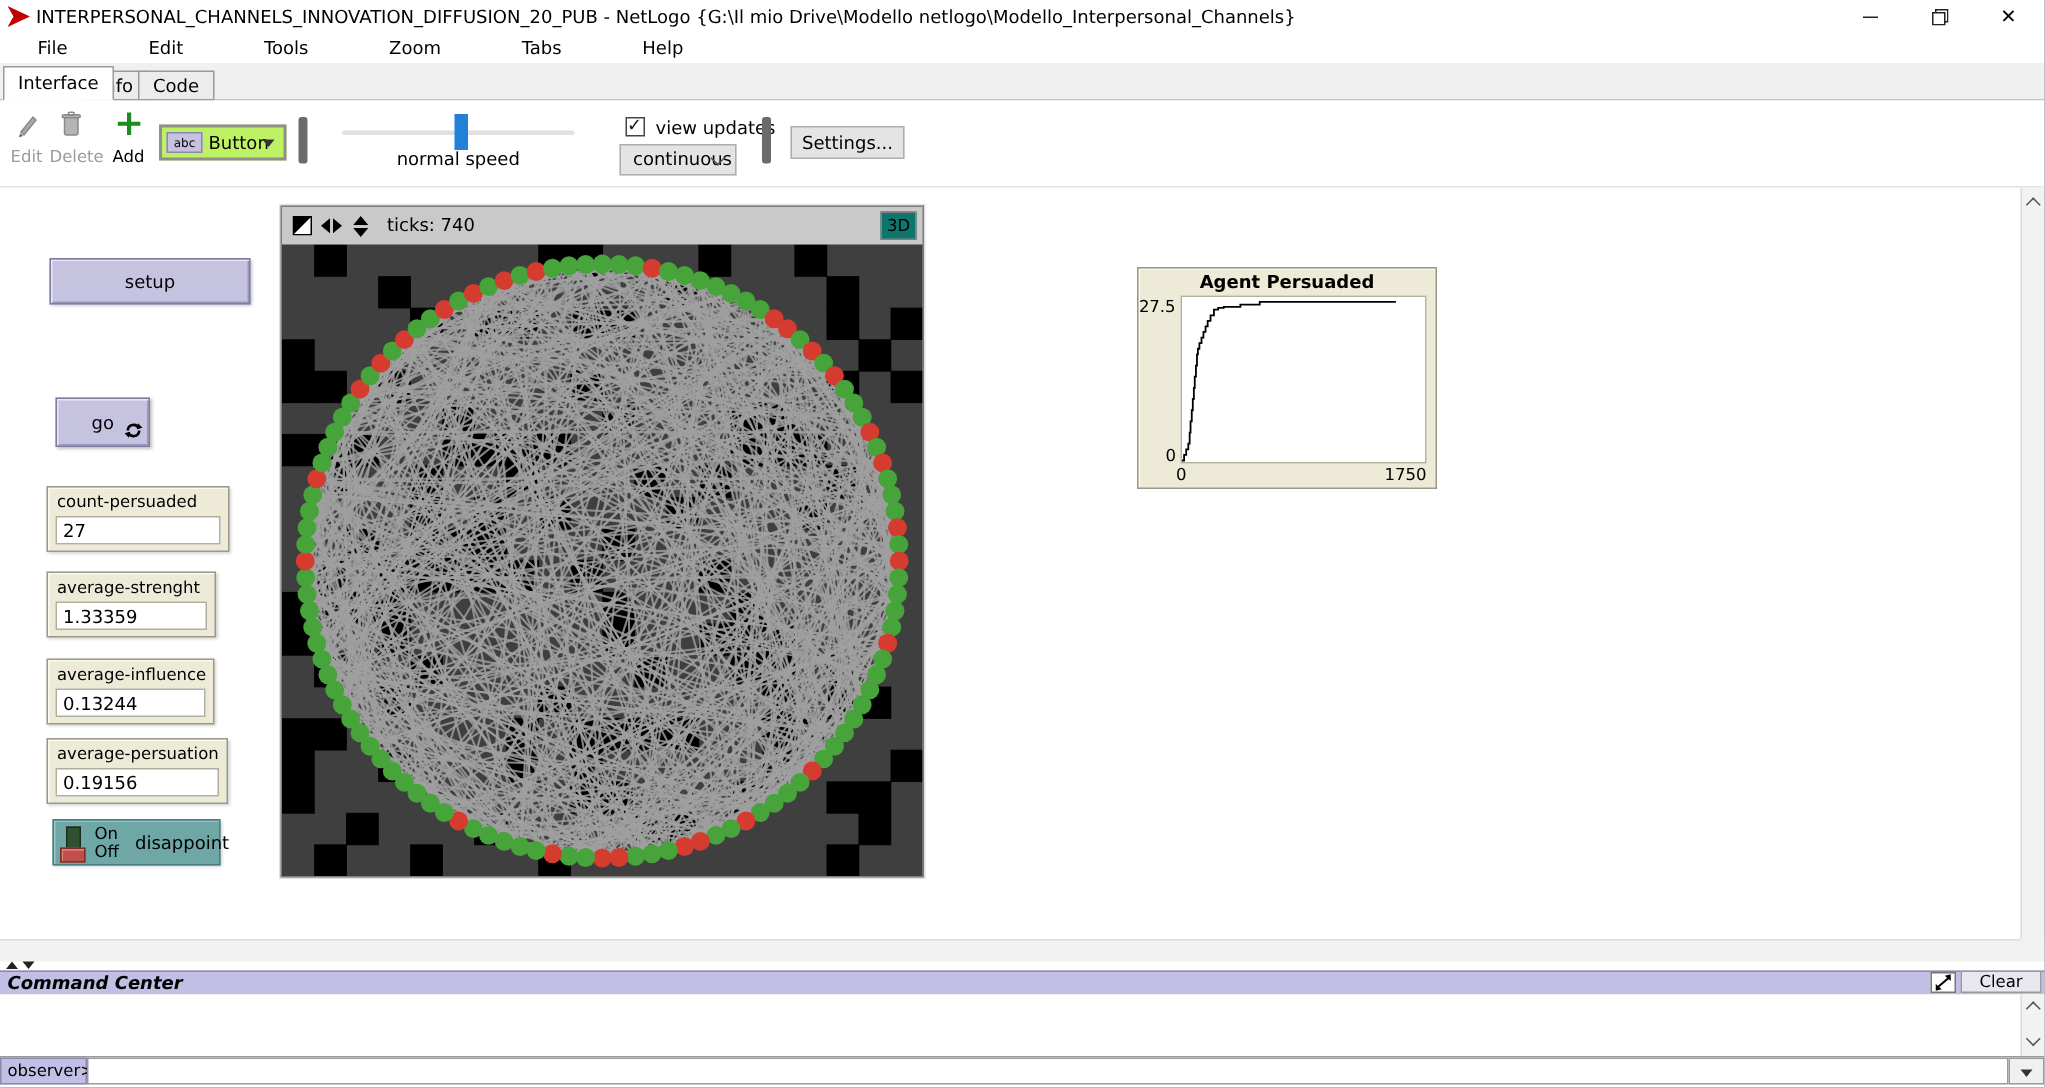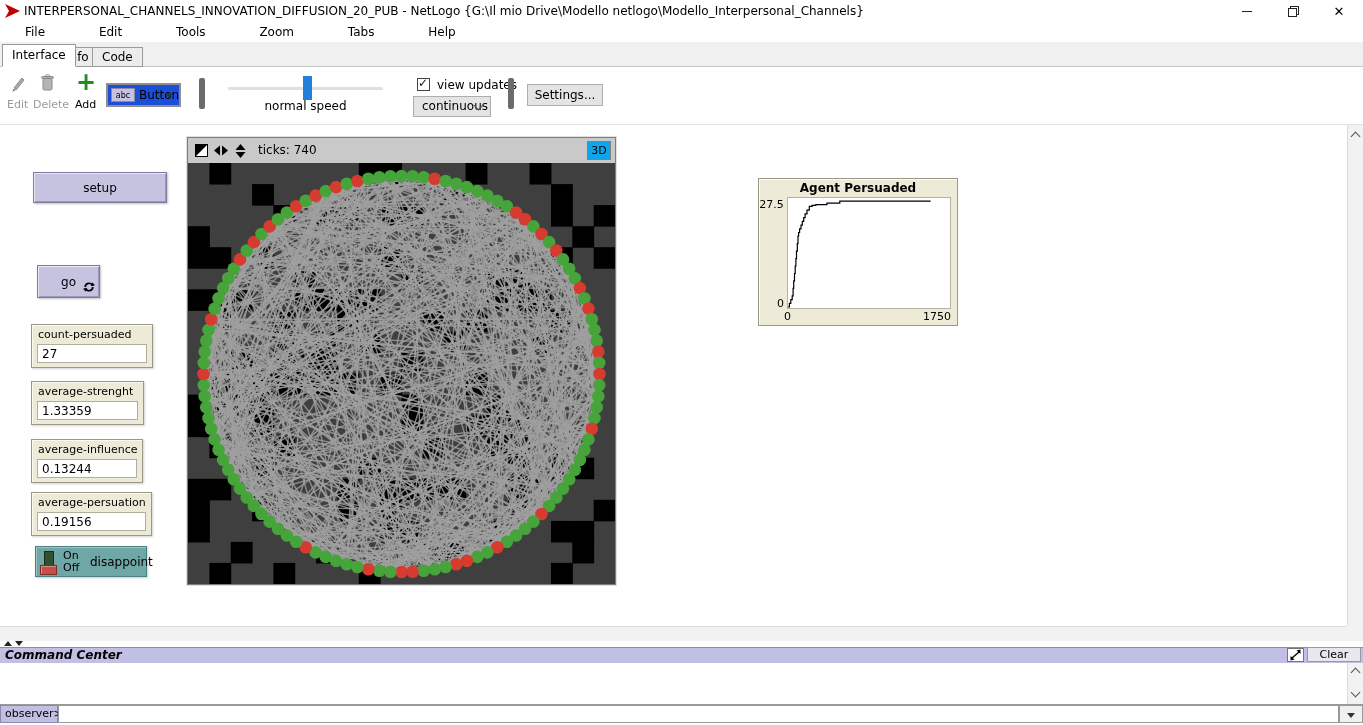--- a/index.html
+++ b/index.html
@@ -22,21 +22,21 @@
   .tabrow{position:absolute;left:0;top:42px;width:100%;height:25px;background:#f0f0f0;border-bottom:1px solid #c6c6c6;box-sizing:border-box;}
   .tab{position:absolute;border:1px solid #9a9a9a;background:#ececec;line-height:19px;font-size:12px;padding:0 9px;box-sizing:border-box;}
   .tab.active{top:2px;height:23px;background:#fff;border-bottom:1px solid #fff;line-height:21px;z-index:2;}
   .tab.plain{top:5px;height:20px;}
 
   
   .toolbar{position:absolute;left:0;top:67px;width:100%;height:58px;background:#fff;border-bottom:1px solid #e2e2e2;box-sizing:border-box;}
   .tool-label{position:absolute;font-size:11px;}
   .gray{color:#9b9b9b;}
   .vsep{position:absolute;width:6px;height:31px;background:#6b6b6b;border-radius:2px;}
-  .widget-dd{position:absolute;left:106px;top:16px;width:75px;height:24px;border:2px solid #8f8f8f;background:#1d4ed8;box-sizing:border-box;}
+  .widget-dd{position:absolute;left:106px;top:16px;width:85px;height:24px;border:2px solid #8f8f8f;background:#bef264;box-sizing:border-box;}
   .abc-chip{position:absolute;left:3px;top:3px;width:24px;height:14px;background:#c6c3e1;border:1px solid #8a88aa;font-size:8px;line-height:13px;text-align:center;box-sizing:border-box;}
   .widget-dd-text{position:absolute;left:31px;top:2px;font-size:12px;line-height:16px;}
   .caret{position:absolute;width:0;height:0;border-left:4px solid transparent;border-right:4px solid transparent;border-top:5px solid #333;}
   .slider-track{position:absolute;left:228px;top:20px;width:155px;height:3px;background:#e0e0e0;border-radius:2px;}
   .slider-handle{position:absolute;left:303px;top:9px;width:9px;height:24px;background:#2180d8;}
   .checkbox{position:absolute;left:417px;top:11px;width:13px;height:13px;border:1px solid #444;background:#fff;box-sizing:border-box;}
   .checkbox span{position:absolute;left:0px;top:-3px;font-size:12px;font-weight:bold;color:#111;}
   .gray-btn{position:absolute;background:#e4e4e4;border:1px solid #aeaeae;box-sizing:border-box;text-align:center;font-size:12px;}
   .chev{position:absolute;width:6px;height:6px;border-right:1.5px solid #555;border-bottom:1.5px solid #555;}
   .chev.up{transform:rotate(-135deg);}
@@ -56,21 +56,21 @@
   .sw-knob{position:absolute;left:4px;top:18px;width:17px;height:10px;background:#c0504a;border:1px solid #7c2d28;box-shadow:inset 1px 1px 0 #e08880;box-sizing:border-box;}
   .sw-on{position:absolute;left:27px;top:2px;font-size:11px;}
   .sw-off{position:absolute;left:27px;top:14px;font-size:11px;}
   .sw-name{position:absolute;left:54px;top:0;height:100%;display:flex;align-items:center;font-size:12px;}
 
   
   .world{position:absolute;left:187px;top:137px;width:429px;height:448px;background:#c9c9c9;border:1px solid #7d7d7d;box-shadow:0 0 0 1px #e0e0e0;box-sizing:border-box;}
   .world-header{position:absolute;left:0;top:0;width:100%;height:25px;}
   .wh-icon{position:absolute;top:6px;}
   .ticks{position:absolute;left:70px;top:0;line-height:25px;font-size:12px;}
-  .btn-3d{position:absolute;right:4px;top:3px;width:24px;height:19px;background:#0ea5e9;border:1px solid #808080;font-size:11px;text-align:center;line-height:17px;box-sizing:border-box;}
+  .btn-3d{position:absolute;right:4px;top:3px;width:24px;height:19px;background:#0f766e;border:1px solid #808080;font-size:11px;text-align:center;line-height:17px;box-sizing:border-box;}
   .world-canvas{position:absolute;left:0;top:25px;width:427px;height:421px;background:#3f3f3f;overflow:hidden;}
 
   
   .plot{position:absolute;left:758px;top:178px;width:200px;height:148px;background:#edebd8;border:1px solid #9a9889;
     box-shadow:inset 1px 1px 0 #fbfaf0;box-sizing:border-box;}
   .plot-title{position:absolute;left:0;top:2px;width:100%;text-align:center;font-weight:bold;font-size:12px;}
   .plot-area{position:absolute;left:28px;top:18px;width:164px;height:112px;background:#fff;border:1px solid #b5b39f;box-sizing:border-box;}
   .ptick{position:absolute;font-size:11px;}
 
   

